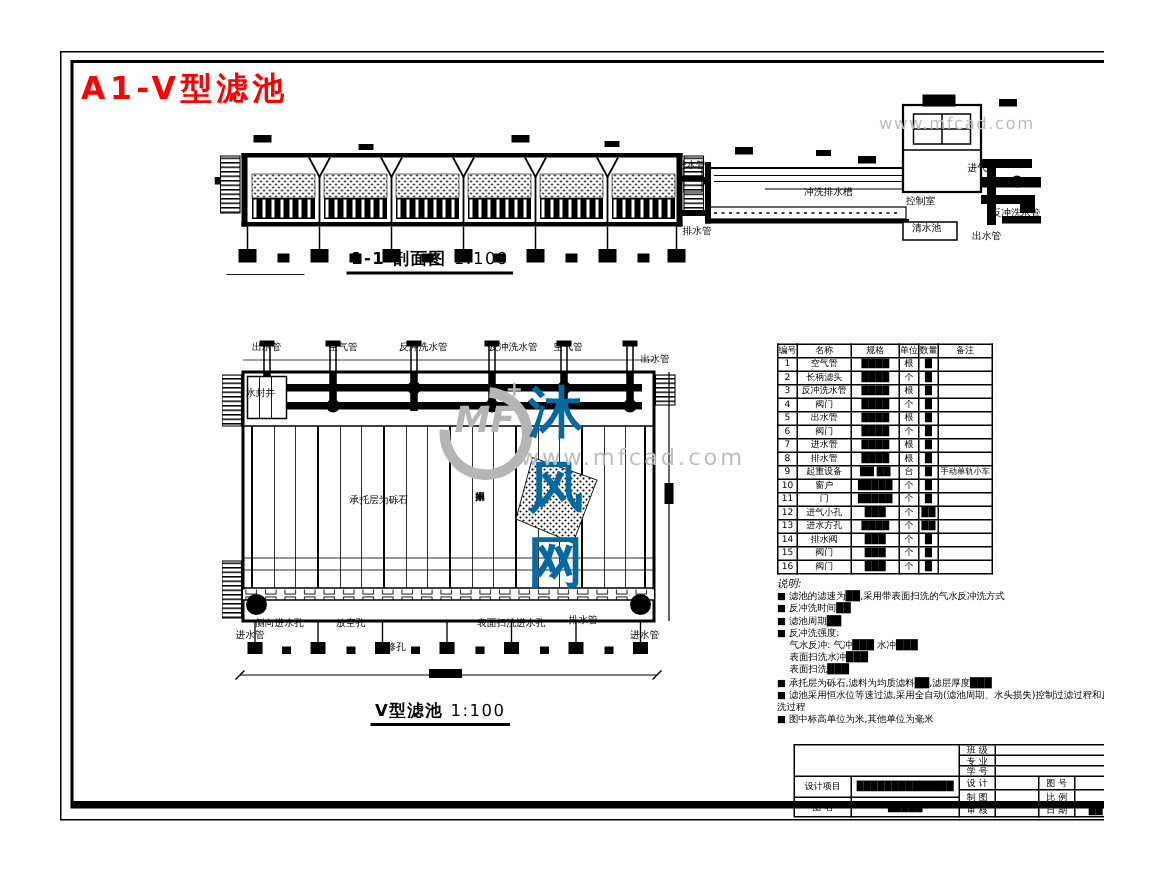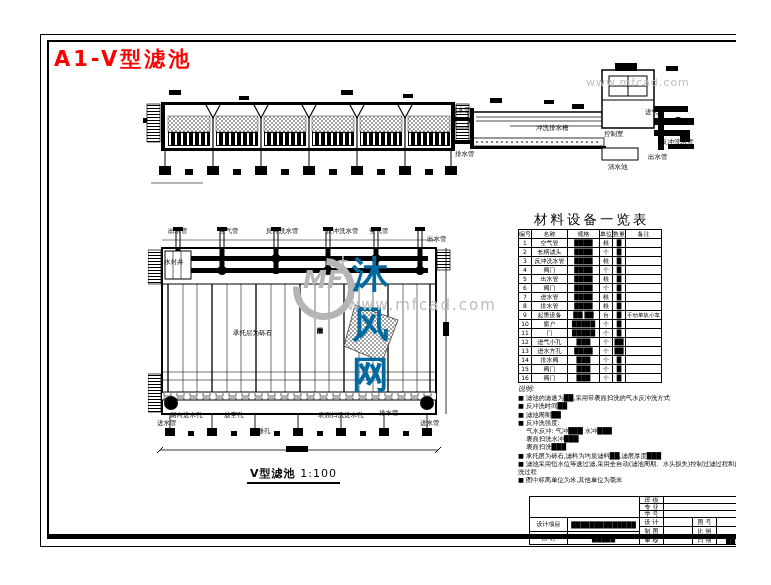--- a/index.html
+++ b/index.html
@@ -128,20 +128,24 @@
       <rect x="302" y="76" width="12" height="9"></rect>
       <rect x="42" y="79" width="8" height="6"></rect>
         <rect x="90" y="79" width="8" height="6"></rect>
         <rect x="138" y="79" width="8" height="6"></rect>
       <rect x="186" y="79" width="8" height="6"></rect>
         <rect x="234" y="79" width="8" height="6"></rect>
         <rect x="282" y="79" width="8" height="6"></rect>
     </g>
     <line x1="8" y1="93" x2="60" y2="93" stroke="#000" stroke-width="0.6"></line>
   </svg>
+  <div class="caption" style="left:231px;top:165px;">
+    <span>1-1 剖面图</span>
+    <span class="sc">1:100</span>
+  </div>
 
   <svg style="left:452px;top:60px;" width="290" height="105" viewBox="0 0 290 105">
     <defs>
       <pattern id="h2" width="4" height="3" patternUnits="userSpaceOnUse">
         <rect width="4" height="3" fill="#fff"></rect>
           <rect y="0" width="4" height="1" fill="#000"></rect>
       </pattern>
     </defs>
 
     <rect x="150" y="10" width="52" height="58" fill="#fff" stroke="#000" stroke-width="1.5"></rect>
@@ -179,21 +183,21 @@
 
     <rect x="150" y="88" width="36" height="12" fill="#fff" stroke="#000" stroke-width="1"></rect>
   </svg>
   <div class="lbl" style="left:451px;top:107px;">进水管</div>
   <div class="lbl" style="left:455px;top:151px;">排水管</div>
   <div class="lbl" style="left:536px;top:125px;">冲洗排水槽</div>
   <div class="lbl" style="left:604px;top:95px;margin-top:36px;">控制室</div>
   <div class="lbl" style="left:645px;top:109px;">进气管</div>
   <div class="lbl" style="left:661px;top:139px;">反冲洗水管</div>
   <div class="lbl" style="left:648px;top:154px;">出水管</div>
-  <div class="lbl" style="left:608px;top:164px;">清水池</div>
+  <div class="lbl" style="left:608px;top:149px;">清水池</div>
 
   <svg style="left:148px;top:222px;" width="318" height="242" viewBox="0 0 318 242">
     <defs>
       <pattern id="st3" width="4" height="4" patternUnits="userSpaceOnUse">
         <rect width="4" height="4" fill="#fff"></rect>
           <circle cx="1" cy="1" r="0.7" fill="#000"></circle>
           <circle cx="3" cy="3" r="0.7" fill="#000"></circle>
       </pattern>
       <pattern id="h3" width="4" height="3" patternUnits="userSpaceOnUse">
         <rect width="4" height="3" fill="#fff"></rect>
@@ -339,21 +343,20 @@
   <div class="lbl" style="left:224px;top:412px;">放空孔</div>
   <div class="lbl" style="left:251px;top:412px;margin-top:16px;">检修孔</div>
   <div class="lbl" style="left:318px;top:412px;">表面扫洗进水孔</div>
   <div class="lbl" style="left:379px;top:410px;">排水管</div>
   <div class="lbl" style="left:420px;top:420px;">进水管</div>
   <div class="caption" style="left:247px;top:466px;">
     <span>V型滤池</span>
     <span class="sc">1:100</span>
   </div>
 
-  <div class="mat-title">材料设备一览表</div>
   <table class="mat">
     <colgroup>
         <col class="c-no">
         <col class="c-name">
         <col class="c-spec">
         <col class="c-unit">
         <col class="c-qty">
         <col class="c-rem">
       </colgroup>
     <tbody>

